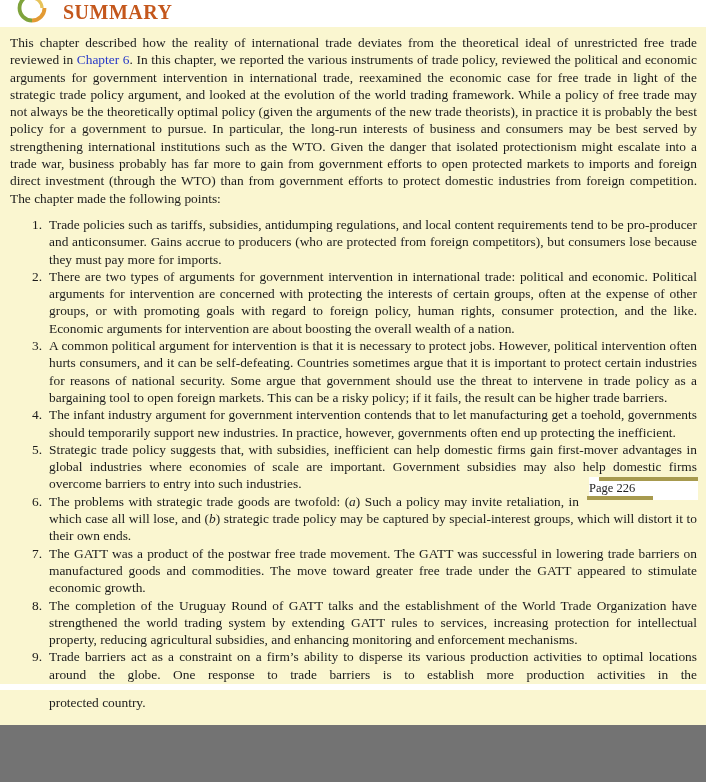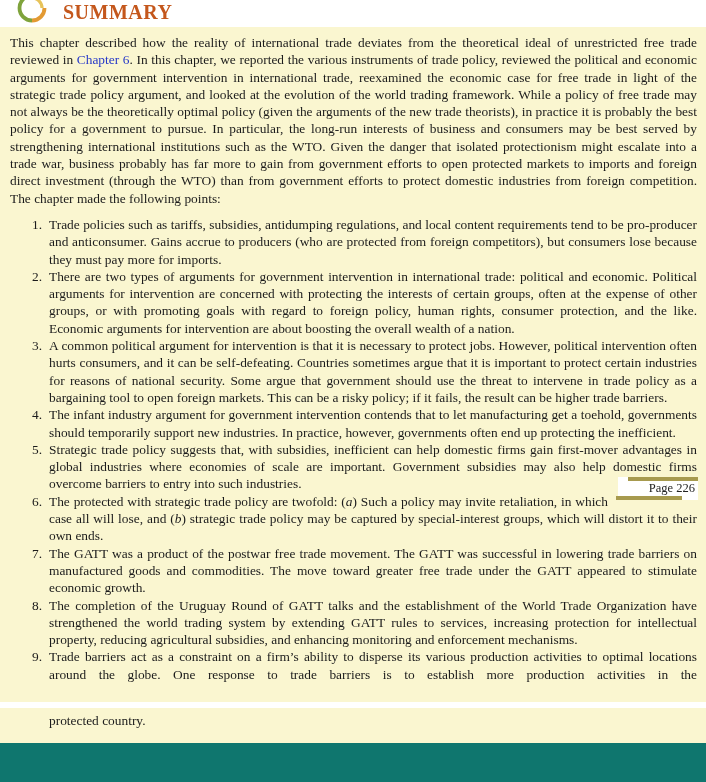--- a/index.html
+++ b/index.html
@@ -1,49 +1,49 @@
 <!DOCTYPE html>
 <html><head>
 <meta charset="utf-8">
 <style>
   html,body { margin:0; padding:0; background:#ffffff; }
   .page {
     position:relative;
     width:706px; height:782px;
     overflow:hidden;
-    background:#0f766e;
+    background:#737373;
     font-family:"Liberation Serif","DejaVu Serif",serif;
     color:#1b1b1b;
   }
   
   .header { position:relative; height:27px; background:#ffffff; }
   .logo { position:absolute; left:13px; top:0; width:38px; height:26px; }
   .title {
     position:absolute; left:63px; top:1px;
     margin:0; font-size:20px; font-weight:bold;
     letter-spacing:0.5px; color:#c4571c;
   }
   
-  .panel { background:#faf6d0; padding:7px 9px 19px 10px; }
+  .panel { background:#faf6d0; padding:7px 9px 1px 10px; }
   .panel-2 { padding:4px 9px 14px 10px; }
   .gap { height:6px; background:#ffffff; }
   
   .bodytext { font-size:13.4px; line-height:17.3px; text-align:justify; }
   .intro { margin:0 0 9px 0; }
   .link { color:#2638c8; text-decoration:none; cursor:pointer; }
   .item { display:flex; }
   .num { flex:0 0 32px; text-align:right; }
   .txt { flex:1; padding-left:7px; }
   .force-just { text-align-last:justify; }
   
   .page-marker {
-    float:right; width:80px;
+    float:right; width:109px;
     margin:-16px -1px 2px 10px;
     background:#ffffff;
-    font-size:12.5px; line-height:14px; text-align:right;
+    font-size:12.5px; line-height:14px; 
     color:#222222;
   }
   .pm-rule-top { display:block; height:4px; background:#a79a4e; margin-left:10px; }
   .pm-label { display:block; padding:0 3px 1px 0; }
   .pm-rule-bottom { display:block; height:4px; background:#a79a4e; width:66px; margin-left:-2px; }
 </style>
 </head>
 <body>
 
 <div class="page">
@@ -87,21 +87,21 @@
         <div class="txt">Strategic trade policy suggests that, with subsidies, inefficient can help domestic firms gain first-mover advantages in global industries where economies of scale are important. Government subsidies may also help domestic firms overcome barriers to entry into such industries.</div>
       </div>
 
       <div class="item">
         <div class="num">6.</div>
         <div class="txt">
           <span class="page-marker">
             <span class="pm-rule-top"></span>
             <span class="pm-label">Page 226</span>
             <span class="pm-rule-bottom"></span>
-          </span><span>The protected with strategic trade policy are twofold: (</span><i>a</i><span>) Such a policy may invite retaliation, in which case all will lose, and (</span><i>b</i><span>) strategic trade policy may be captured by special-interest groups, which will distort it to their own ends.</span>
+          </span><span>The problems with strategic trade goods are twofold: (</span><i>a</i><span>) Such a policy may invite retaliation, in which case all will lose, and (</span><i>b</i><span>) strategic trade policy may be captured by special-interest groups, which will distort it to their own ends.</span>
         </div>
       </div>
 
       <div class="item">
         <div class="num">7.</div>
         <div class="txt">The GATT was a product of the postwar free trade movement. The GATT was successful in lowering trade barriers on manufactured goods and commodities. The move toward greater free trade under the GATT appeared to stimulate economic growth.</div>
       </div>
 
       <div class="item">
         <div class="num">8.</div>

